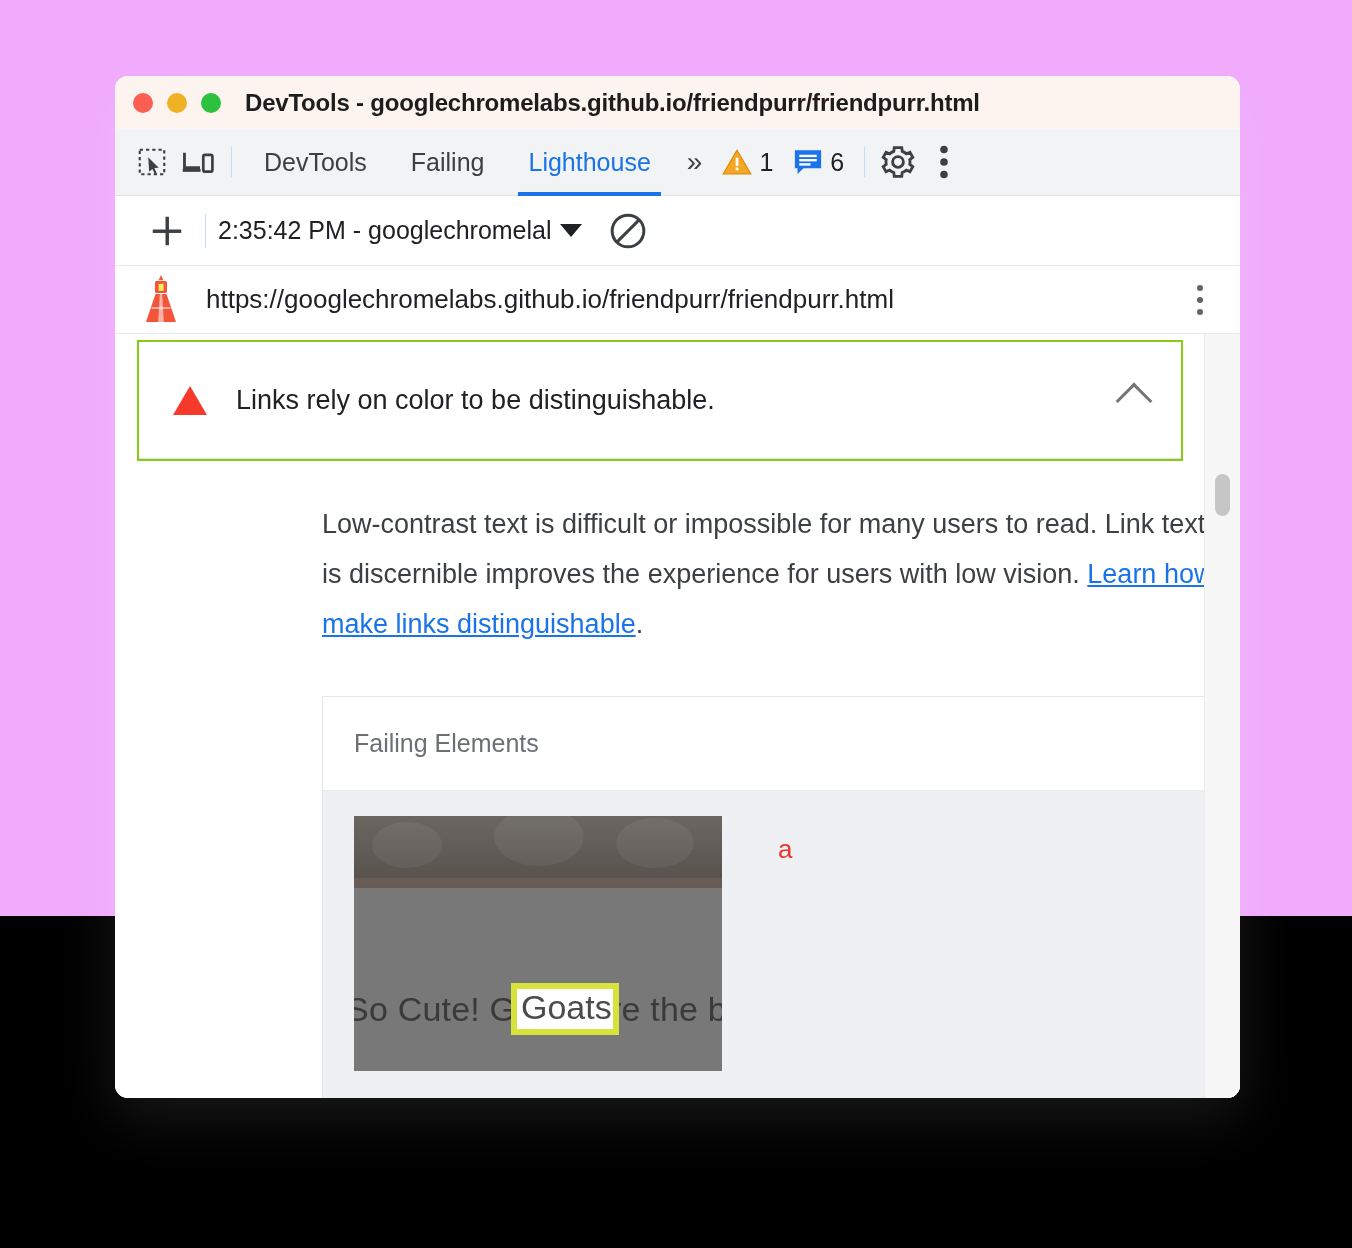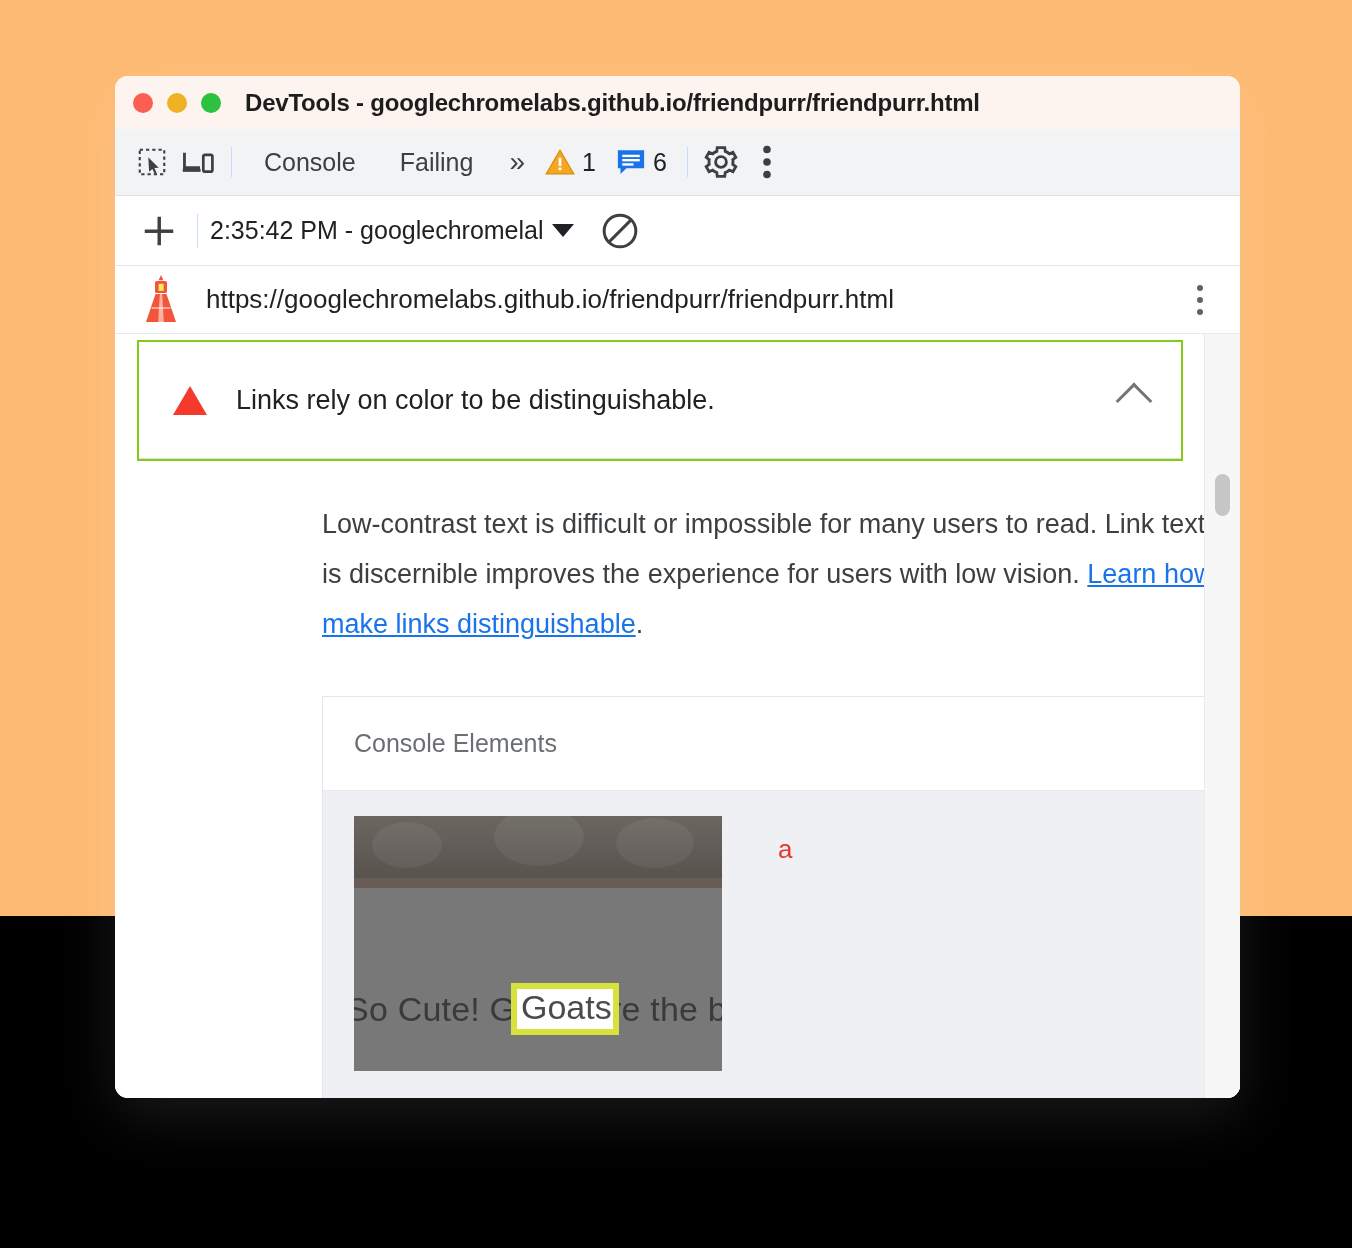--- a/index.html
+++ b/index.html
@@ -9,21 +9,21 @@
     height: 1248px;
     background: #000000;
     font-family: "Liberation Sans", sans-serif;
     overflow: hidden;
   }
 
   .stage {
     position: relative;
     width: 1352px;
     height: 916px;
-    background: #fdba74;
+    background: #f0abfc;
   }
 
   
   .window {
     position: absolute;
     left: 115px;
     top: 76px;
     width: 1125px;
     height: 1022px;
     background: #ffffff;
@@ -102,21 +102,21 @@
     padding: 0 10px; flex: 0 0 auto;
   }
   .counter .num { font-size: 25px; color: #202124; }
 
   
   .subbar {
     height: 70px;
     background: #ffffff;
     display: flex;
     align-items: center;
-    padding: 0 18px;
+    padding: 0 26px;
     border-bottom: 1px solid #e4e6e8;
   }
   .plus-btn {
     width: 52px; height: 52px;
     display: flex; align-items: center; justify-content: center;
     color: #3c4043;
     flex: 0 0 auto;
   }
   .subdiv { width: 1px; height: 34px; background: #c6dafc; margin: 0 12px; flex:0 0 auto; }
   .run-select {
@@ -372,22 +372,23 @@
       </div>
       <div class="tool-icon">
         <svg width="32" height="30" viewBox="0 0 26 22" aria-hidden="true">
           <path d="M2 3.5v12.2h12.6" fill="none" stroke="#3c4043" stroke-width="2.3"></path>
           <rect x="0.6" y="16.6" width="14.5" height="2.4" fill="#3c4043"></rect>
           <rect x="17.3" y="5.2" width="7.4" height="13.6" rx="1.4" fill="none" stroke="#3c4043" stroke-width="2.2"></rect>
         </svg>
       </div>
       <span class="vdiv"></span>
 
-      <div class="tab">Console</div>
+      <div class="tab">DevTools</div>
       <div class="tab">Failing</div>
+      <div class="tab active">Lighthouse</div>
 
       <div class="chev-more">»</div>
 
       <div class="counter">
         <svg width="30" height="28" viewBox="0 0 24 22" aria-hidden="true">
           <path d="M12 1.6L23 20.4H1z" fill="#f5a623" stroke="#d98c0c" stroke-width="1"></path>
           <rect x="10.9" y="7.6" width="2.2" height="6.6" fill="#ffffff"></rect>
           <rect x="10.9" y="15.4" width="2.2" height="2.2" fill="#ffffff"></rect>
         </svg>
         <span class="num">1</span>
@@ -466,21 +467,21 @@
           <span class="audit-title">Links rely on color to be distinguishable.</span>
           <span class="chev-up"></span>
         </div>
 
         <p class="audit-desc">
           <span>Low-contrast text is difficult or impossible for many users to read. Link text that is discernible improves the experience for users with low vision. </span><a href="#">Learn how to make links distinguishable</a><span>.</span>
         </p>
 
         <div class="table-card">
           <div class="table-head">
-            <span class="table-head-label">Console Elements</span>
+            <span class="table-head-label">Failing Elements</span>
           </div>
           <div class="table-body">
             <div class="table-row">
 
               <div class="thumb">
                 <div class="photo-band">
                   <span class="blob" style="left:18px;top:6px;width:70px;height:46px;"></span>
                   <span class="blob" style="left:140px;top:-8px;width:90px;height:58px;"></span>
                   <span class="blob" style="left:262px;top:2px;width:78px;height:50px;"></span>
                 </div>

